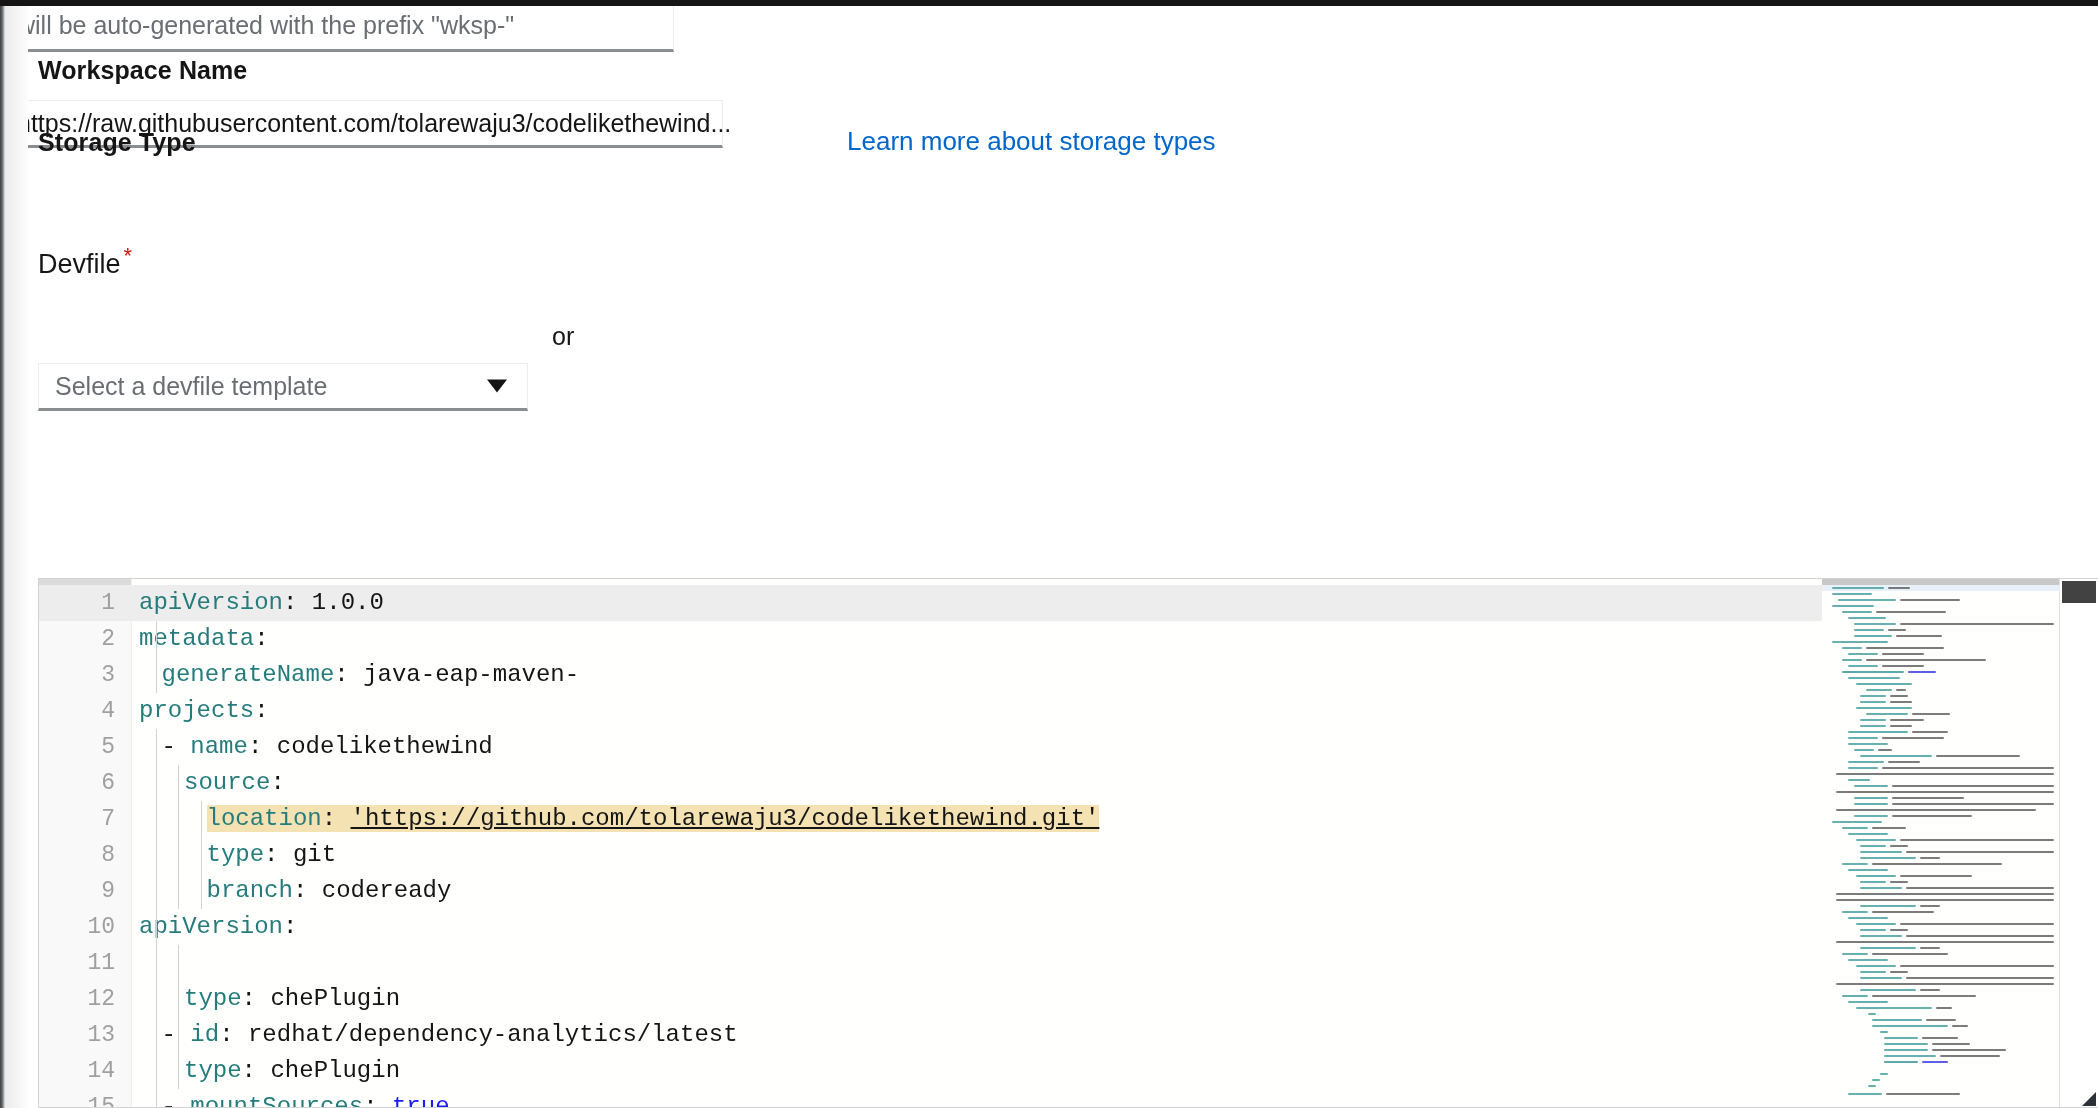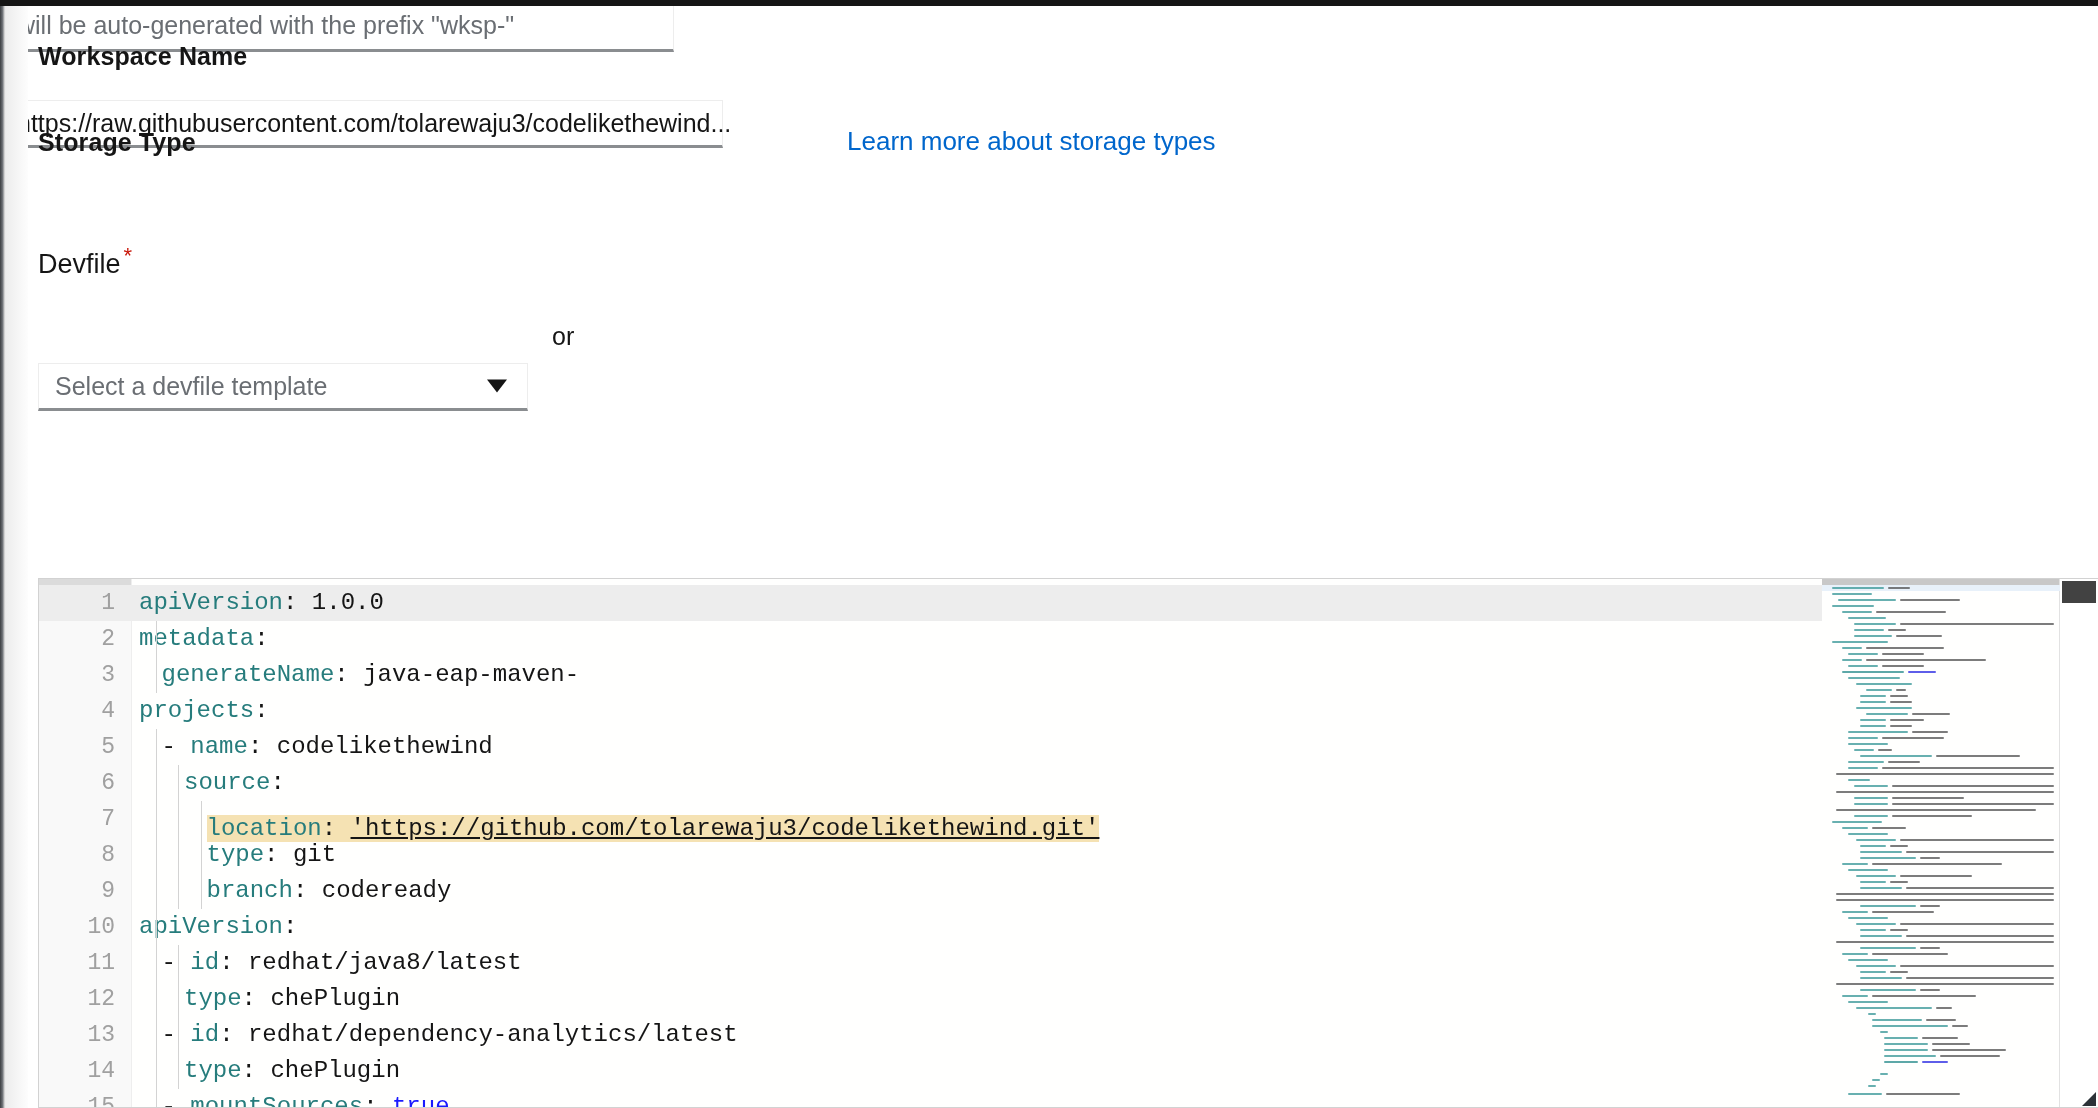--- a/index.html
+++ b/index.html
@@ -248,21 +248,21 @@
 </style>
 </head>
 <body>
 
 <div id="page">
 
   <div class="topbar"></div>
   <div class="leftrail"></div>
   <div class="leftrail2"></div>
 
-  <div class="form-row" style="left:38px; top:42px;">
+  <div class="form-row" style="left:38px; top:56px;">
     <div class="field-label">Workspace Name</div>
   </div>
   <div class="pf-input placeholder-text" style="left:284px; top:26px; width:674px; height:52px;">
     <span>will be auto-generated with the prefix "wksp-"</span>
   </div>
 
   <div class="form-row" style="left:38px; top:128px;">
     <div class="field-label">Storage Type</div>
   </div>
   <a class="link" style="position:absolute; left:847px; top:126px;">Learn more about storage types</a>
@@ -304,25 +304,24 @@
         <div class="ln" style="top: 510px;">15</div>
       </div>
     <div class="code-area">
         <div class="cur-line-bg" style="top: 6px;"></div>
         <div class="code-line" style="top: 6px; left: 7px;"><span><span class="k">apiVersion</span><span class="v">: </span><span class="v">1.0.0</span></span></div>
         <div class="code-line" style="top: 42px; left: 7px;"><span><span class="k">metadata</span><span class="v">:</span></span></div>
         <div class="code-line" style="top: 78px; left: 29.5px;"><span><span class="k">generateName</span><span class="v">: </span><span class="v">java-eap-maven-</span></span></div>
         <div class="code-line" style="top: 114px; left: 7px;"><span><span class="k">projects</span><span class="v">:</span></span></div>
         <div class="code-line" style="top: 150px; left: 29.5px;"><span><span class="dash">- </span><span class="k">name</span><span class="v">: </span><span class="v">codelikethewind</span></span></div>
         <div class="code-line" style="top: 186px; left: 52px;"><span><span class="k">source</span><span class="v">:</span></span></div>
-        <div class="code-line" style="top: 222px; left: 74.5px; margin-top: 10px;"><span class="hl-loc"><span class="k">location</span><span class="v">: </span><span class="str">'https://github.com/tolarewaju3/codelikethewind.git'</span></span></div>
+        <div class="code-line" style="top: 222px; left: 74.5px;"><span class="hl-loc"><span class="k">location</span><span class="v">: </span><span class="str">'https://github.com/tolarewaju3/codelikethewind.git'</span></span></div>
         <div class="code-line" style="top: 258px; left: 74.5px;"><span><span class="k">type</span><span class="v">: </span><span class="v">git</span></span></div>
         <div class="code-line" style="top: 294px; left: 74.5px;"><span><span class="k">branch</span><span class="v">: </span><span class="v">codeready</span></span></div>
         <div class="code-line" style="top: 330px; left: 7px;"><span><span class="k">apiVersion</span><span class="v">:</span></span></div>
-        <div class="code-line" style="top: 366px; left: 29.5px;"><span><span class="dash">- </span><span class="k">id</span><span class="v">: </span><span class="v">redhat/java8/latest</span></span></div>
         <div class="code-line" style="top: 402px; left: 52px;"><span><span class="k">type</span><span class="v">: </span><span class="v">chePlugin</span></span></div>
         <div class="code-line" style="top: 438px; left: 29.5px;"><span><span class="dash">- </span><span class="k">id</span><span class="v">: </span><span class="v">redhat/dependency-analytics/latest</span></span></div>
         <div class="code-line" style="top: 474px; left: 52px;"><span><span class="k">type</span><span class="v">: </span><span class="v">chePlugin</span></span></div>
         <div class="code-line" style="top: 510px; left: 29.5px;"><span><span class="dash">- </span><span class="k">mountSources</span><span class="v">: </span><span class="bool">true</span></span></div>
         <div class="ind-guide" style="left: 23.5px; top: 42px; height: 72px;"></div>
         <div class="ind-guide" style="left: 23.5px; top: 150px; height: 180px;"></div>
         <div class="ind-guide" style="left: 46px; top: 186px; height: 144px;"></div>
         <div class="ind-guide" style="left: 68.5px; top: 222px; height: 108px;"></div>
         <div class="ind-guide" style="left: 23.5px; top: 330px; height: 216px;"></div>
         <div class="ind-guide" style="left: 46px; top: 366px; height: 72px;"></div>

